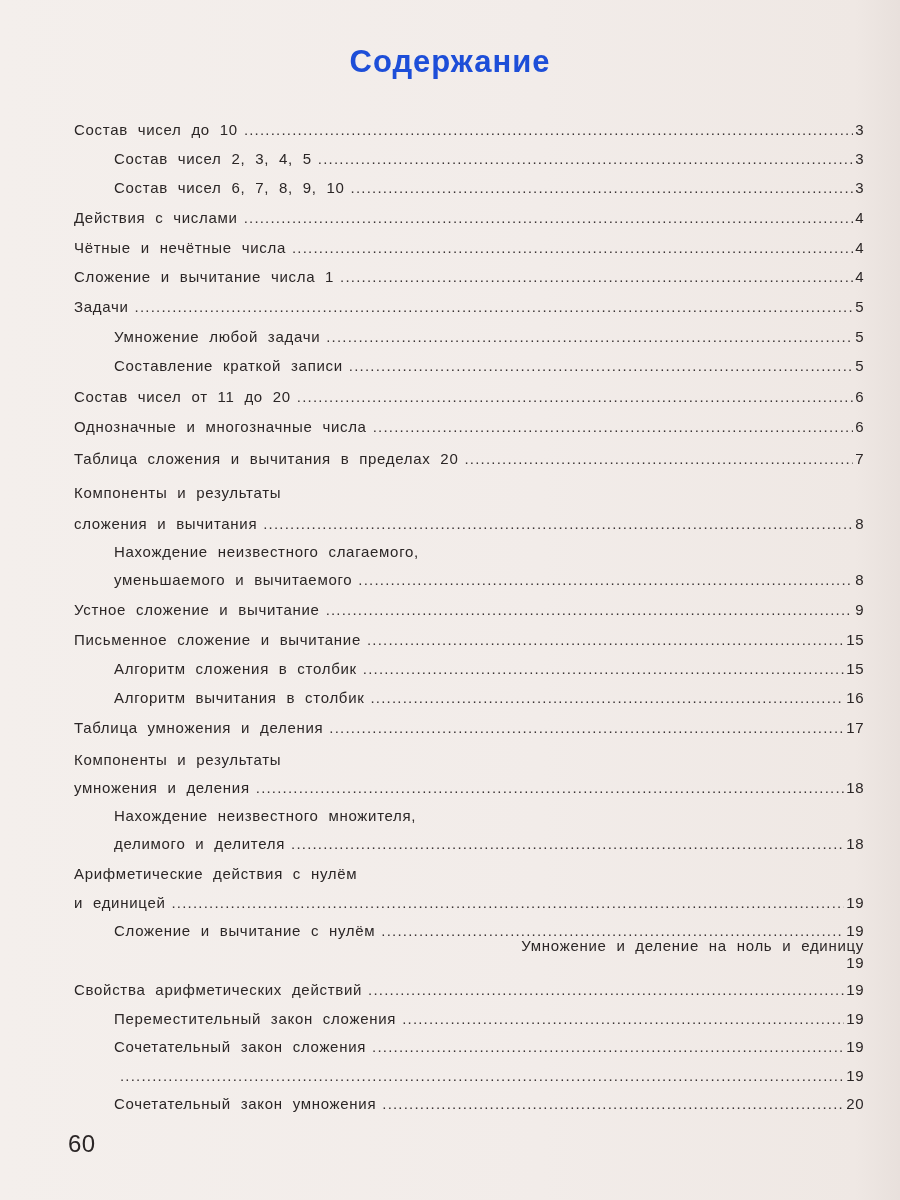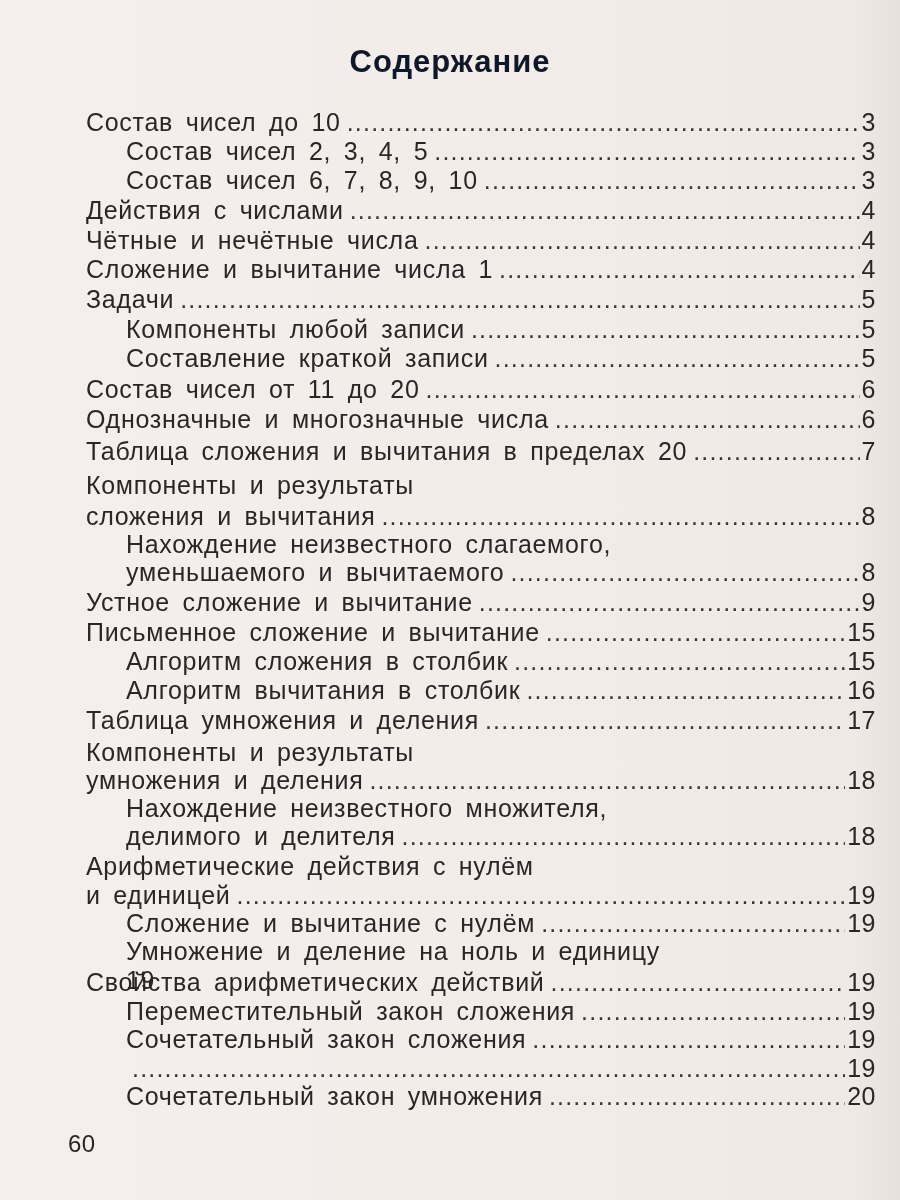--- a/index.html
+++ b/index.html
@@ -9,29 +9,28 @@
     background-image: linear-gradient(90deg, #f4efec 0%, #f2ece9 60%, #efe8e4 95%, #e8e0dc 100%);
     font-family: "Liberation Sans", "DejaVu Sans", sans-serif;
     color: #2b2626;
     position: relative;
   }
   .page-title {
     position: absolute; left: 0; width: 900px; top: 44px;
     text-align: center;
     font-weight: bold; font-size: 31px; letter-spacing: 1px;
     word-spacing: 2px;
-    color: #0f172a;
+    color: #1d4ed8;
   }
   .toc { position: absolute; left: 0; top: 0; width: 900px; }
   .row {
     position: absolute; left: 74px; width: 790px; height: 30px;
-    display: flex; align-items: flex-start;
-    font-size: 25px; letter-spacing: 0.7px; word-spacing: 5px;
+    display: flex; align-items: flex-end;
+    font-size: 15px; letter-spacing: 0.7px; word-spacing: 5px;
     white-space: nowrap;
-    margin-left: 12px;
   }
   .row.l2 { left: 114px; width: 750px; }
   .row .label { flex: 0 0 auto; }
   .row .dots {
     flex: 1 1 auto; overflow: hidden; margin: 0 2px 0 6px;
     letter-spacing: 1.2px; color: #3a3333;
   }
   .row .dots::before {
     content: "................................................................................................................................................";
   }
@@ -76,21 +75,21 @@
       <span class="label">Сложение и вычитание числа 1</span>
       <span class="dots"></span>
       <span class="page">4</span>
     </div>
     <div class="row" style="top: 285px;">
       <span class="label">Задачи</span>
       <span class="dots"></span>
       <span class="page">5</span>
     </div>
     <div class="row l2" style="top: 315px;">
-      <span class="label">Компоненты любой записи</span>
+      <span class="label">Умножение любой задачи</span>
       <span class="dots"></span>
       <span class="page">5</span>
     </div>
     <div class="row l2" style="top: 344px;">
       <span class="label">Составление краткой записи</span>
       <span class="dots"></span>
       <span class="page">5</span>
     </div>
     <div class="row" style="top: 375px;">
       <span class="label">Состав чисел от 11 до 20</span>

